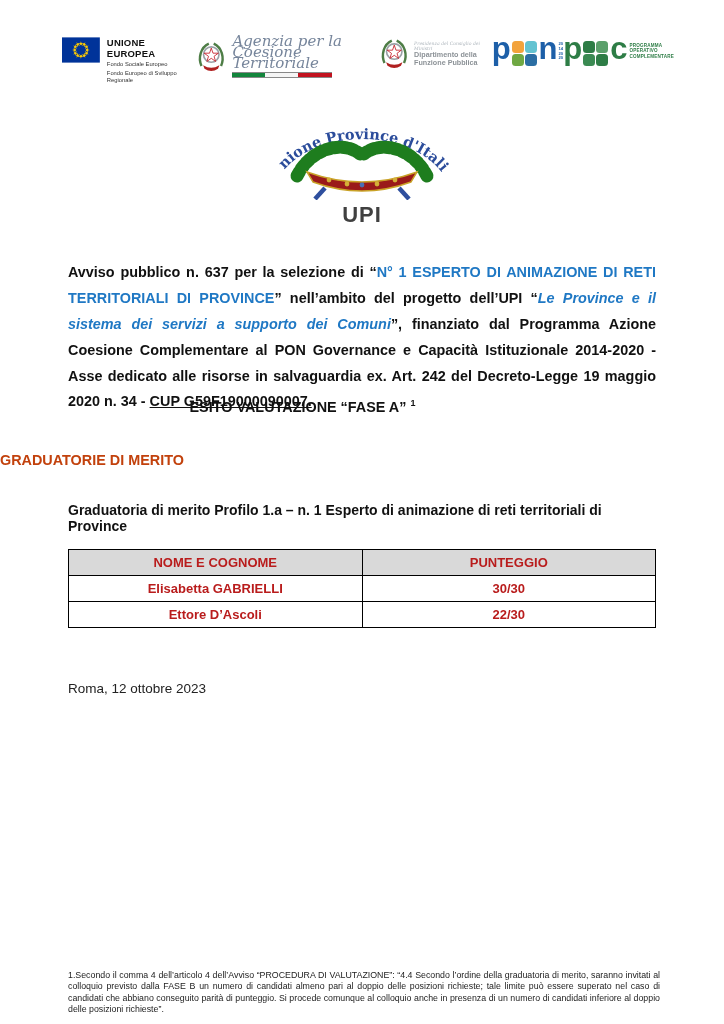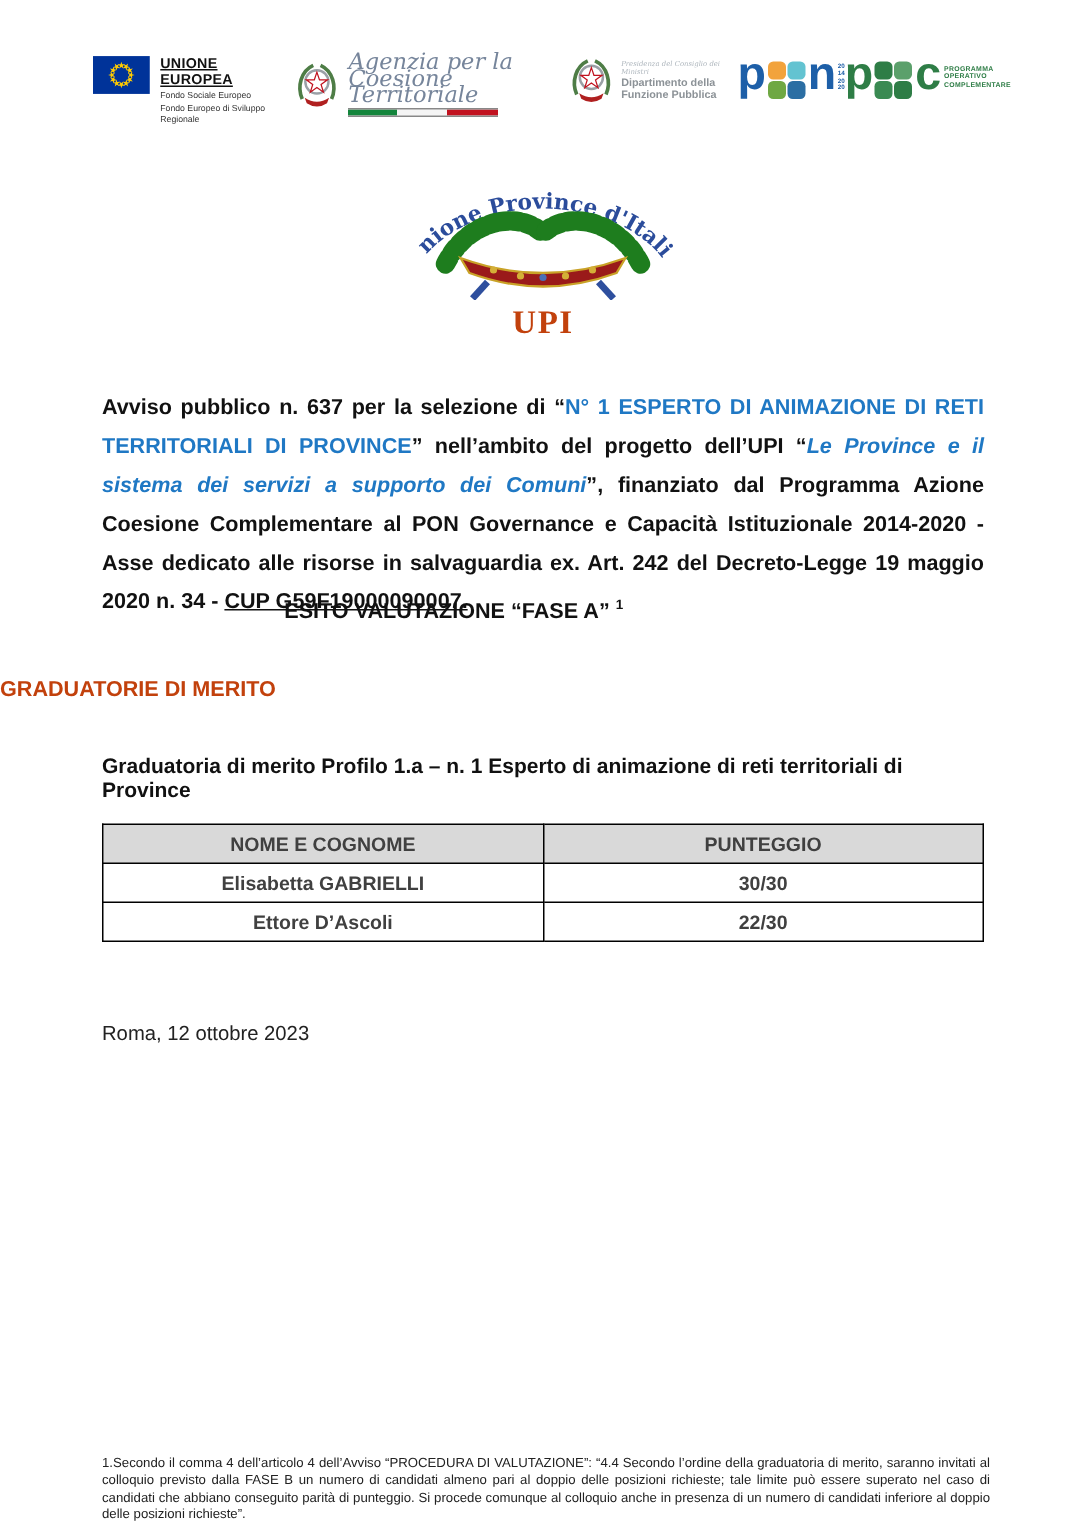--- a/index.html
+++ b/index.html
@@ -5,53 +5,53 @@
   html,body{margin:0;padding:0;}
   body{
     width:724px;height:1024px;position:relative;background:#ffffff;overflow:hidden;
     font-family:"Liberation Sans", sans-serif;color:#1a1a1a;
   }
   
   .logos{position:absolute;top:36px;left:62px;right:50px;display:flex;justify-content:space-between;align-items:flex-start;}
   .eu-logo{display:flex;gap:7px;align-items:flex-start;}
   .eu-flag{width:42px;height:28px;display:block;}
   .eu-text{padding-top:1px;}
-  .eu-title{font-size:9.5px;font-weight:bold;letter-spacing:.2px;color:#111;text-decoration:underline;}
+  .eu-title{font-size:9.5px;font-weight:bold;letter-spacing:.2px;color:#111;}
   .eu-sub{font-size:5.8px;color:#333;margin-top:2px;line-height:7px;}
   .emblem{width:36px;height:36px;display:block;}
   .agz{display:flex;gap:5px;align-items:center;}
   .agz-text{display:flex;flex-direction:column;}
   .script{font-family:"DejaVu Serif", serif;font-style:italic;color:#76859b;font-size:15px;line-height:11px;}
   .tricolor{margin-top:3px;height:3.5px;width:100px;background:linear-gradient(to right,#13853c 0 33%,#f5f5f5 33% 66%,#c1121f 66% 100%);border-top:.5px solid #888;border-bottom:.5px solid #888;}
   .dip{display:flex;gap:4px;align-items:center;}
   .dip-script{font-family:"DejaVu Serif", serif;font-style:italic;color:#aeb6bd;font-size:4.6px;line-height:5px;}
   .dip-line{font-size:7.2px;font-weight:bold;color:#8c9297;line-height:8.5px;}
   .pon,.poc{display:flex;align-items:flex-start;}
   .pon-letter{font-size:31px;font-weight:bold;color:#1d5fa8;line-height:26px;letter-spacing:-1px;}
   .poc-letter{font-size:31px;font-weight:bold;color:#2e7d46;line-height:26px;letter-spacing:-1px;}
   .sq-grid{display:grid;grid-template-columns:12px 12px;grid-template-rows:12px 12px;gap:1px;margin:5px 2px 0 2px;}
   .sq{border-radius:3.5px;}
   .pon-years{display:flex;flex-direction:column;font-size:4.2px;line-height:4.8px;color:#1d5fa8;font-weight:bold;margin:6px 0 0 2px;}
   .poc-caption{display:flex;flex-direction:column;font-size:4.6px;line-height:5.4px;color:#2e7d46;font-weight:bold;margin:7px 0 0 3px;letter-spacing:.2px;}
   
   .upi{position:absolute;top:110px;left:50%;transform:translateX(-50%);width:200px;text-align:center;}
   .upi svg{display:block;margin:0 auto;}
-  .upi-label{font-family:Liberation Serif, serif;font-weight:bold;color:#c2410c;font-size:22px;letter-spacing:1px;margin-top:2px;}
+  .upi-label{font-family:Liberation Sans, sans-serif;font-weight:bold;color:#404040;font-size:22px;letter-spacing:1px;margin-top:2px;}
   
   .para{position:absolute;top:246px;left:68px;width:588px;font-size:14.4px;font-weight:bold;line-height:25.8px;text-align:justify;color:#111;}
   .blue{color:#1f78c4;}
   .blue-italic{color:#1f78c4;font-style:italic;}
   .underline{text-decoration:underline;margin-top:26px;}
   .h1{position:absolute;top:398px;left:0;width:605px;text-align:center;font-size:14.4px;font-weight:bold;color:#111;}
   .h1 sup{font-size:9px;}
   .h2{position:absolute;top:452px;left:0;width:724px;font-size:14.4px;font-weight:bold;color:#c2410c;}
   .sub{position:absolute;top:502px;left:68px;width:588px;font-size:14px;font-weight:bold;color:#111;}
   
   table.merit{position:absolute;top:549px;left:68px;width:588px;border-collapse:collapse;}
-  table.merit th,table.merit td{border:1.4px solid #000;text-align:center;font-size:13px;font-weight:bold;height:25px;padding:0 4px;color:#404040;}
+  table.merit th,table.merit td{border:1.4px solid #000;text-align:center;font-size:13px;font-weight:bold;height:25px;padding:0 4px;color:#b91c1c;}
   table.merit th{background:#d9d9d9;}
   
   .date{position:absolute;top:681px;left:68px;font-size:13.5px;color:#222;text-align:center;}
   .footnote{position:absolute;top:970px;left:68px;width:592px;font-size:8.8px;line-height:11.3px;text-align:justify;color:#222;}
 </style>
 </head>
 <body>
 
 <div class="logos">
 

